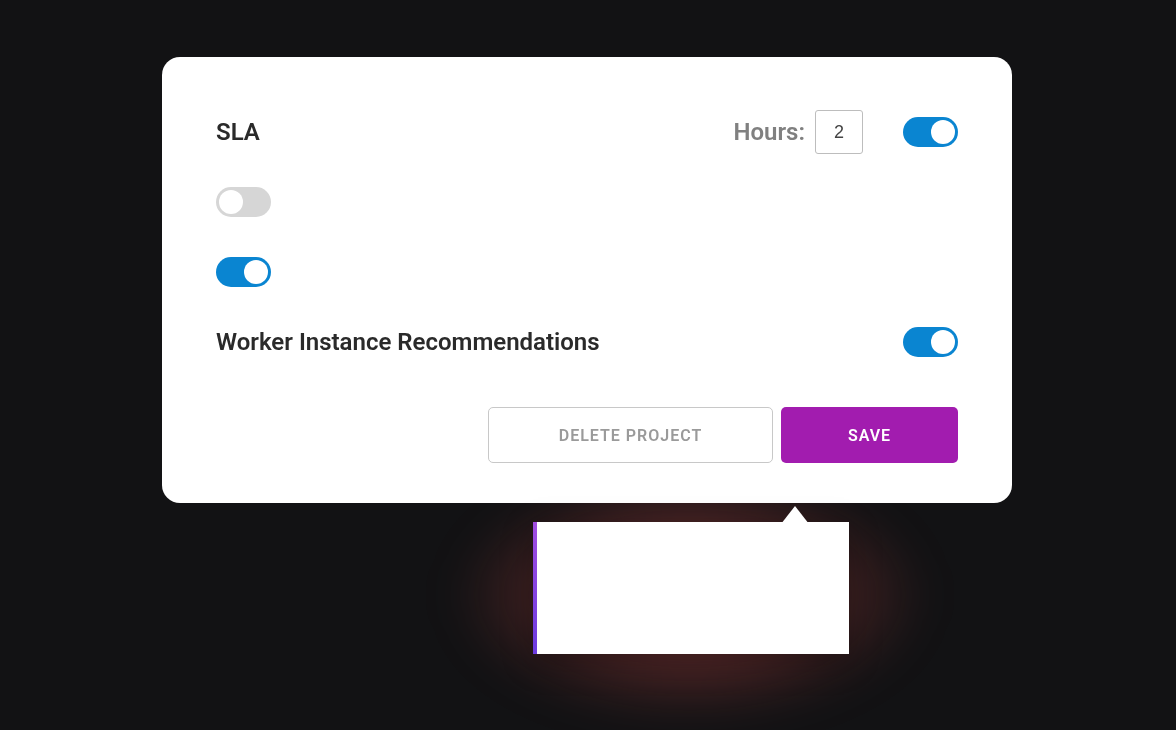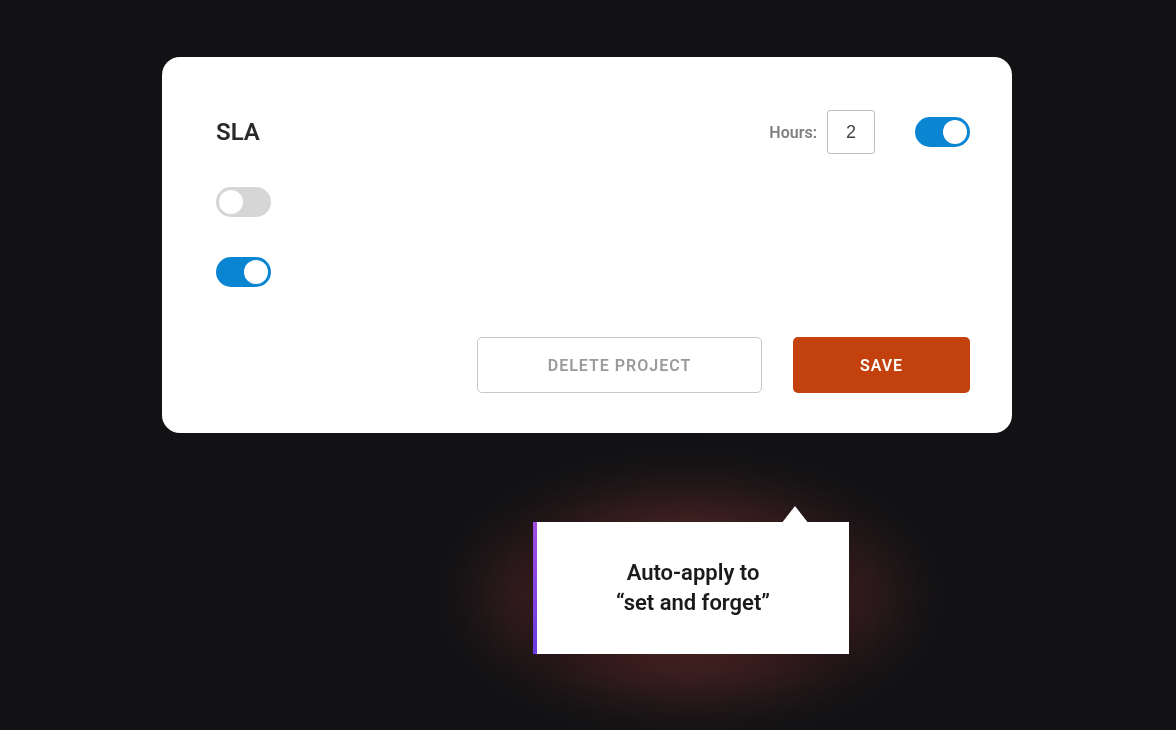--- a/index.html
+++ b/index.html
@@ -11,21 +11,21 @@
       position: relative;
       overflow: hidden;
     }
     .card {
       position: absolute;
       left: 162px;
       top: 57px;
       width: 850px;
       background: #fff;
       border-radius: 18px;
-      padding: 40px 42px 40px 54px;
+      padding: 40px 54px 40px 54px;
     }
     .row {
       display: flex;
       align-items: center;
       justify-content: space-between;
       min-height: 70px;
       padding: 6px 0;
     }
     .label-main {
       font-size: 24px;
@@ -38,21 +38,21 @@
       gap: 30px;
       margin-left: auto;
       margin-right: 40px;
     }
     .time-item {
       display: flex;
       align-items: center;
       gap: 10px;
     }
     .time-label {
-      font-size: 16px;
+      font-size: 24px;
       font-weight: 600;
       color: #808080;
     }
     .time-input {
       width: 48px;
       height: 44px;
       border: 1px solid #bdbdbd;
       border-radius: 3px;
       text-align: center;
       font-size: 18px;
@@ -79,21 +79,21 @@
       height: 24px;
       background: #fff;
       border-radius: 50%;
       top: 3px;
     }
     .toggle-on .toggle-knob { right: 3px; }
     .toggle-off .toggle-knob { left: 3px; }
     .button-row {
       display: flex;
       justify-content: flex-end;
-      gap: 31px;
+      gap: 8px;
       margin-top: 30px;
     }
     .btn {
       height: 56px;
       border-radius: 5px;
       font-size: 16px;
       font-weight: 600;
       letter-spacing: 1px;
       display: flex;
       align-items: center;
@@ -101,21 +101,21 @@
       cursor: pointer;
     }
     .btn-delete {
       width: 285px;
       background: #fff;
       border: 1px solid #c8c8c8;
       color: #9a9a9a;
     }
     .btn-save {
       width: 177px;
-      background: #c2410c;
+      background: #a21caf;
       border: none;
       color: #fff;
       position: relative;
     }
     .glow {
       position: absolute;
       left: 430px;
       top: 460px;
       width: 520px;
       height: 270px;
@@ -180,25 +180,29 @@
         <div class="toggle-knob"></div>
       </div>
   </div>
 
   <div class="row">
     <div class="toggle toggle-on">
         <div class="toggle-knob"></div>
       </div>
   </div>
 
+  <div class="row">
+    <div class="label-main">Worker Instance Recommendations</div>
+    <div class="toggle toggle-on">
+        <div class="toggle-knob"></div>
+      </div>
+  </div>
 
   <div class="button-row">
     <div class="btn btn-delete">DELETE PROJECT</div>
     <div class="btn btn-save">SAVE</div>
   </div>
 
 </div>
 
 <div class="tooltip">
   <div class="tooltip-pointer"></div>
-  <div class="tooltip-text">Auto-apply to
-“set and forget”</div>
 </div>
 
 </body></html>

